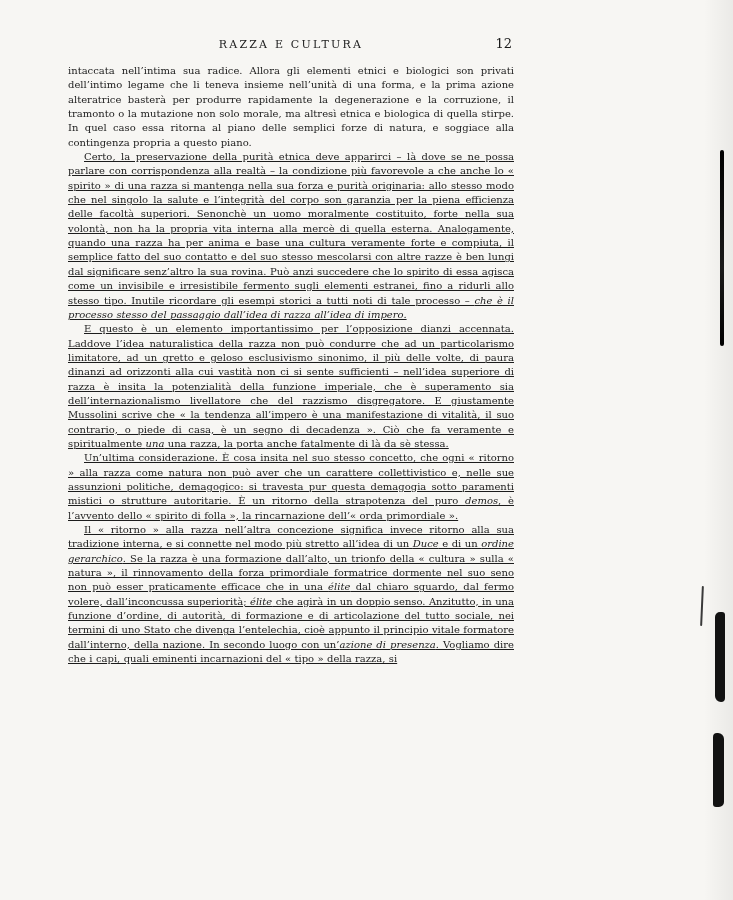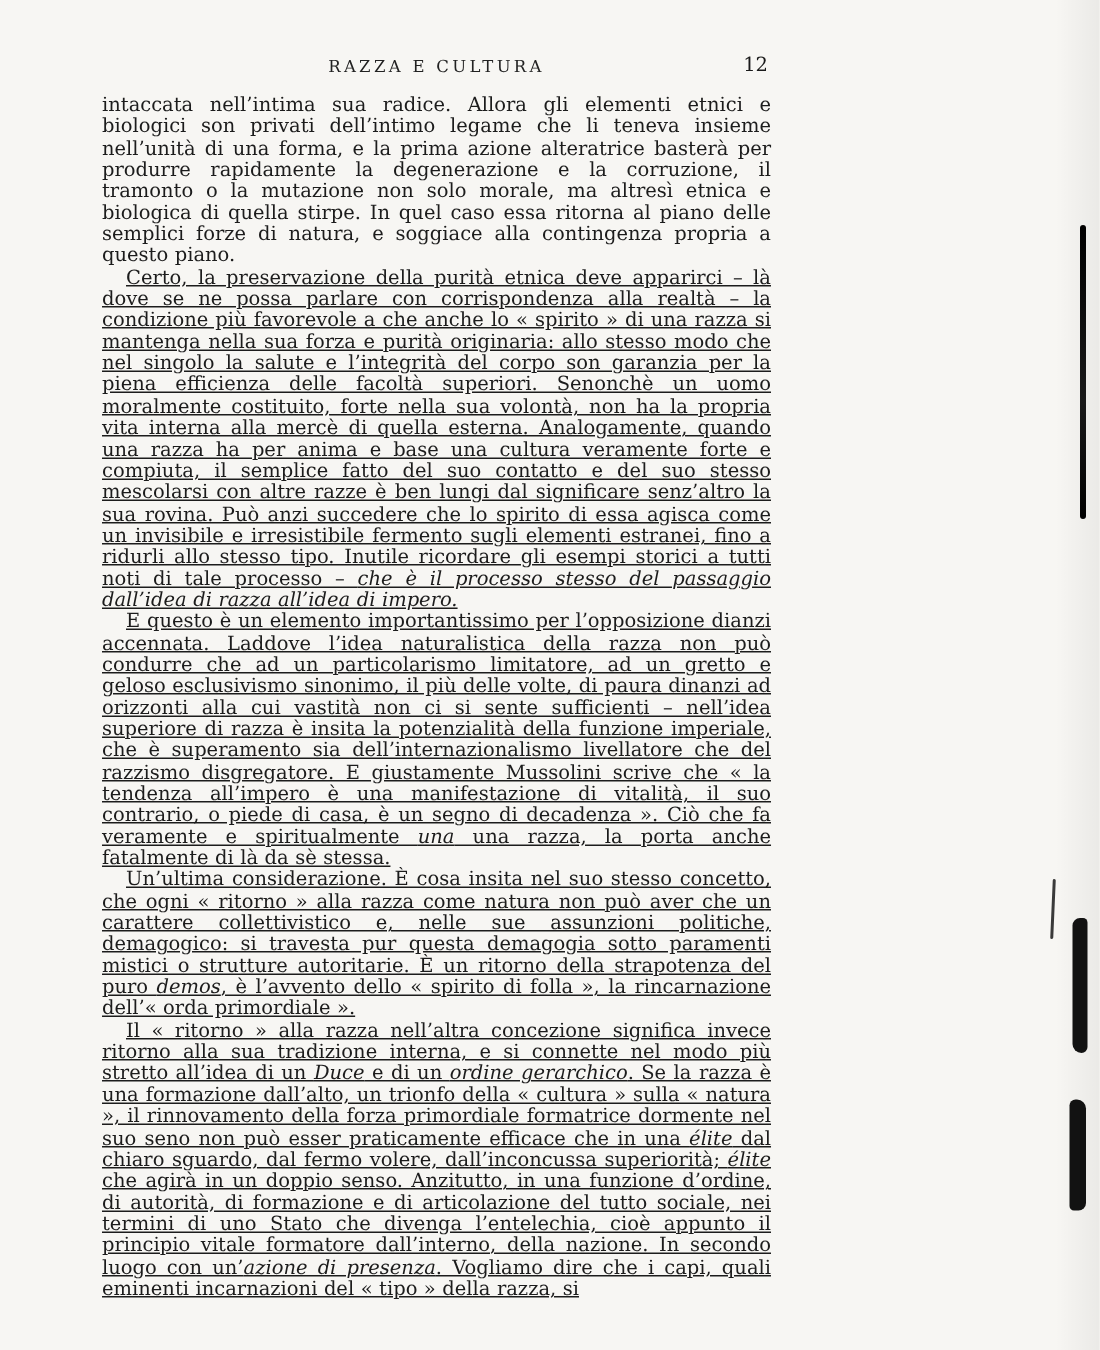--- a/index.html
+++ b/index.html
@@ -35,21 +35,21 @@
     color:#222;
   }
   .page-number{
     position:absolute;right:2px;top:-2px;
     font-size:13px;
     color:#1a1a1a;
   }
   .text-block{
     position:absolute;
     top:64px;left:68px;width:446px;
-    font-size:13px;
+    font-size:10px;
     line-height:14.35px;
     text-align:justify;
     hyphens:auto;
     -webkit-hyphens:auto;
     word-spacing:0.2px;
   }
   .para{margin:0;}
   .para.indent{text-indent:16px;text-decoration:underline;}
   .para i{font-style:italic;}
   

